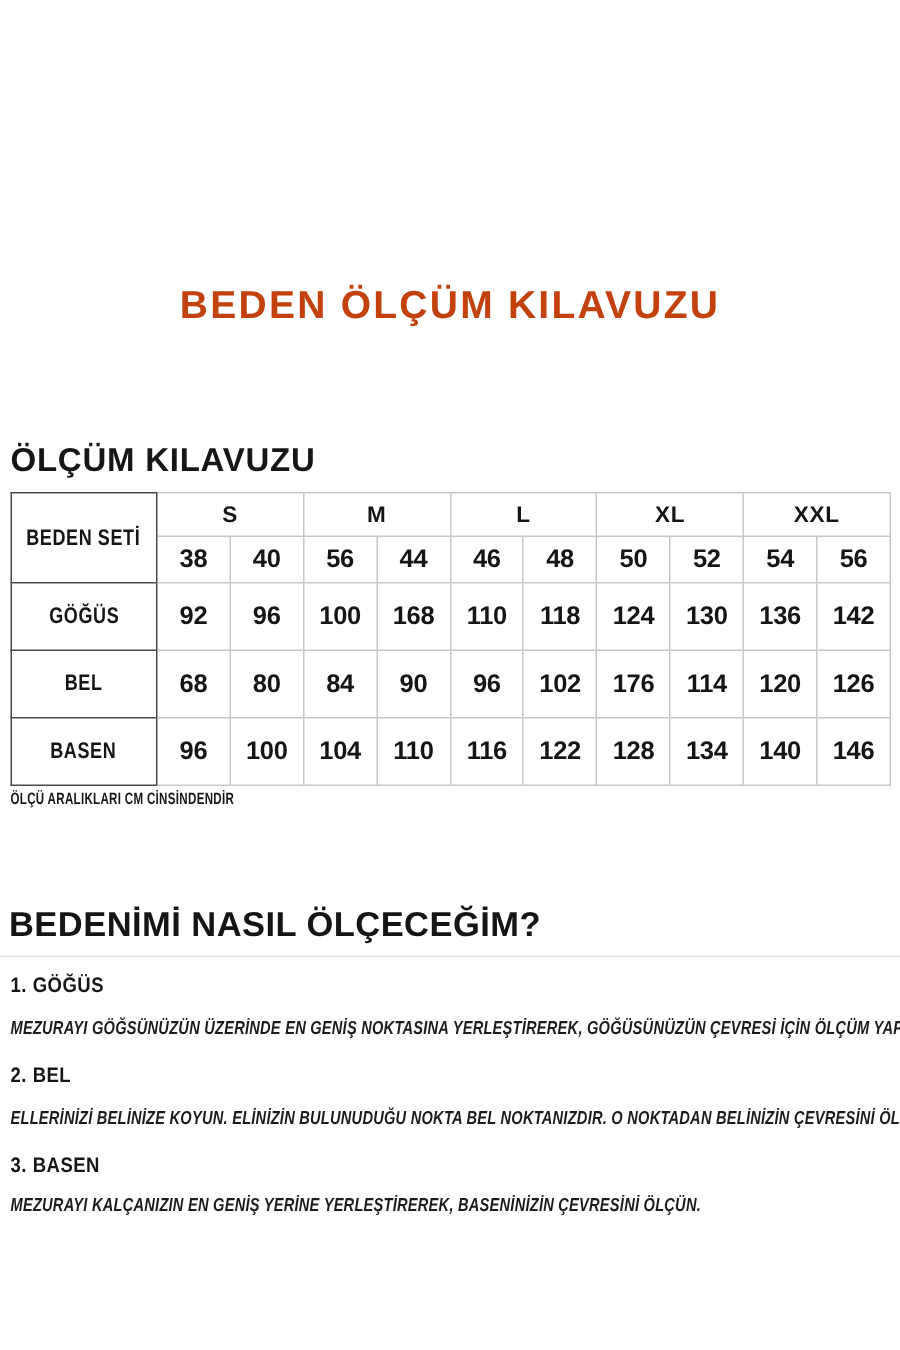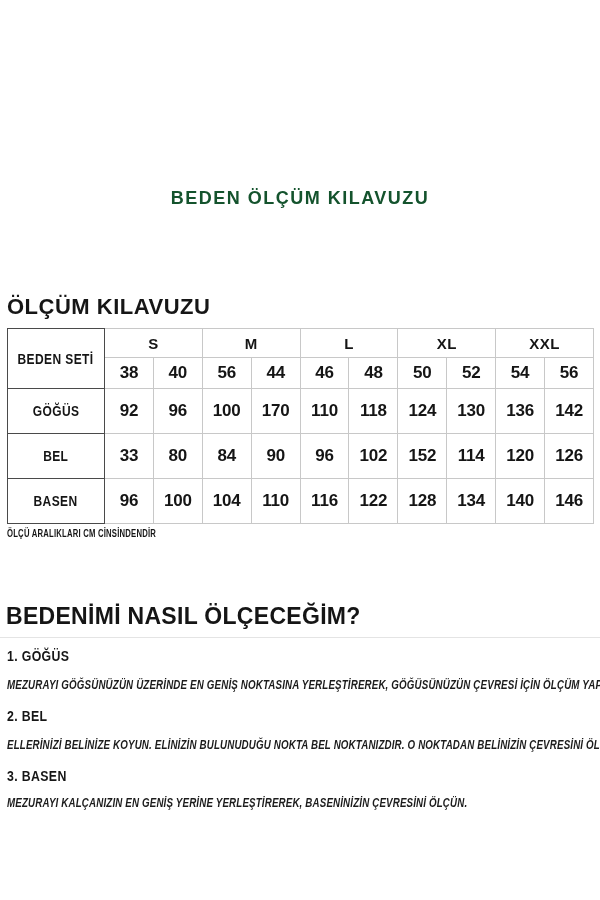--- a/index.html
+++ b/index.html
@@ -5,22 +5,22 @@
   html,body { margin:0; padding:0; background:#ffffff; }
   .page {
     position:relative; width:600px; height:900px; margin:0 auto;
     background:#ffffff; overflow:hidden;
     font-family:"Liberation Sans", sans-serif; color:#161616;
   }
 
   
   .main-title {
     position:absolute; top:188px; left:0; width:600px;
-    text-align:center; font-size:18px; font-weight:700;
-    letter-spacing:1.5px; color:#14532d;
+    text-align:center; font-size:26px; font-weight:700;
+    letter-spacing:1.5px; color:#c2410c;
   }
 
   
   .guide-heading {
     position:absolute; top:294px; left:7px;
     font-size:22px; font-weight:700; letter-spacing:0.5px; color:#161616;
   }
 
   
   .size-table {
@@ -121,39 +121,39 @@
         <td class="num-cell">54</td>
         <td class="num-cell">56</td>
       </tr>
       <tr class="data">
         <td class="label-cell">
           <span class="cond">GÖĞÜS</span>
         </td>
         <td class="num-cell">92</td>
         <td class="num-cell">96</td>
         <td class="num-cell">100</td>
-        <td class="num-cell">170</td>
+        <td class="num-cell">168</td>
         <td class="num-cell">110</td>
         <td class="num-cell">118</td>
         <td class="num-cell">124</td>
         <td class="num-cell">130</td>
         <td class="num-cell">136</td>
         <td class="num-cell">142</td>
       </tr>
       <tr class="data">
         <td class="label-cell">
           <span class="cond">BEL</span>
         </td>
-        <td class="num-cell">33</td>
+        <td class="num-cell">68</td>
         <td class="num-cell">80</td>
         <td class="num-cell">84</td>
         <td class="num-cell">90</td>
         <td class="num-cell">96</td>
         <td class="num-cell">102</td>
-        <td class="num-cell">152</td>
+        <td class="num-cell">176</td>
         <td class="num-cell">114</td>
         <td class="num-cell">120</td>
         <td class="num-cell">126</td>
       </tr>
       <tr class="data">
         <td class="label-cell">
           <span class="cond">BASEN</span>
         </td>
         <td class="num-cell">96</td>
         <td class="num-cell">100</td>

